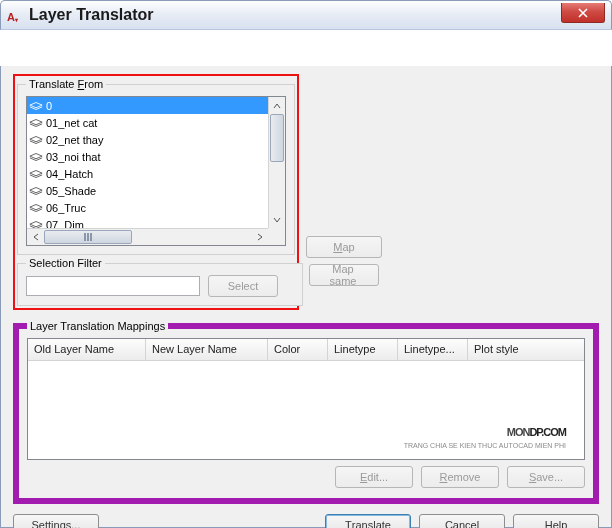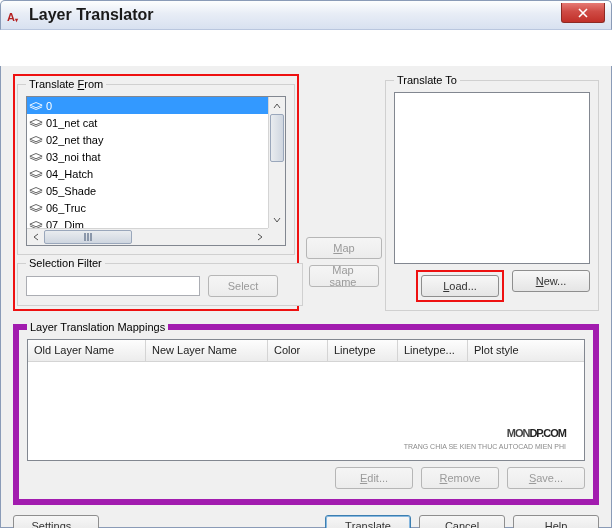--- a/index.html
+++ b/index.html
@@ -196,34 +196,20 @@
         </div>
       </fieldset>
     </div>
 
     <div class="mid-col">
       <div style="height:150px;"></div>
       <button class="btn disabled" style="width:76px;"><span class="underline-f">M</span>ap</button>
       <button class="btn disabled" style="width:64px;padding-left:8px;">Map same</button>
     </div>
 
-    <div class="translate-to">
-      <fieldset>
-        <legend>Translate To</legend>
-        <div class="listbox empty">
-          <div class="listbox-inner"></div>
-        </div>
-        <div class="to-btn-row">
-          <span class="highlight-load">
-            <button class="btn" style="min-width:78px;"><span class="underline-f">L</span>oad...</button>
-          </span>
-          <button class="btn" style="min-width:78px;"><span class="underline-f">N</span>ew...</button>
-        </div>
-      </fieldset>
-    </div>
   </div>
 
   <div class="mappings">
     <fieldset>
       <legend>Layer Translation Mappings</legend>
       <div class="table-wrap">
         <div class="thead">
           <div class="th c1">Old Layer Name</div>
           <div class="th c2">New Layer Name</div>
           <div class="th c3">Color</div>

